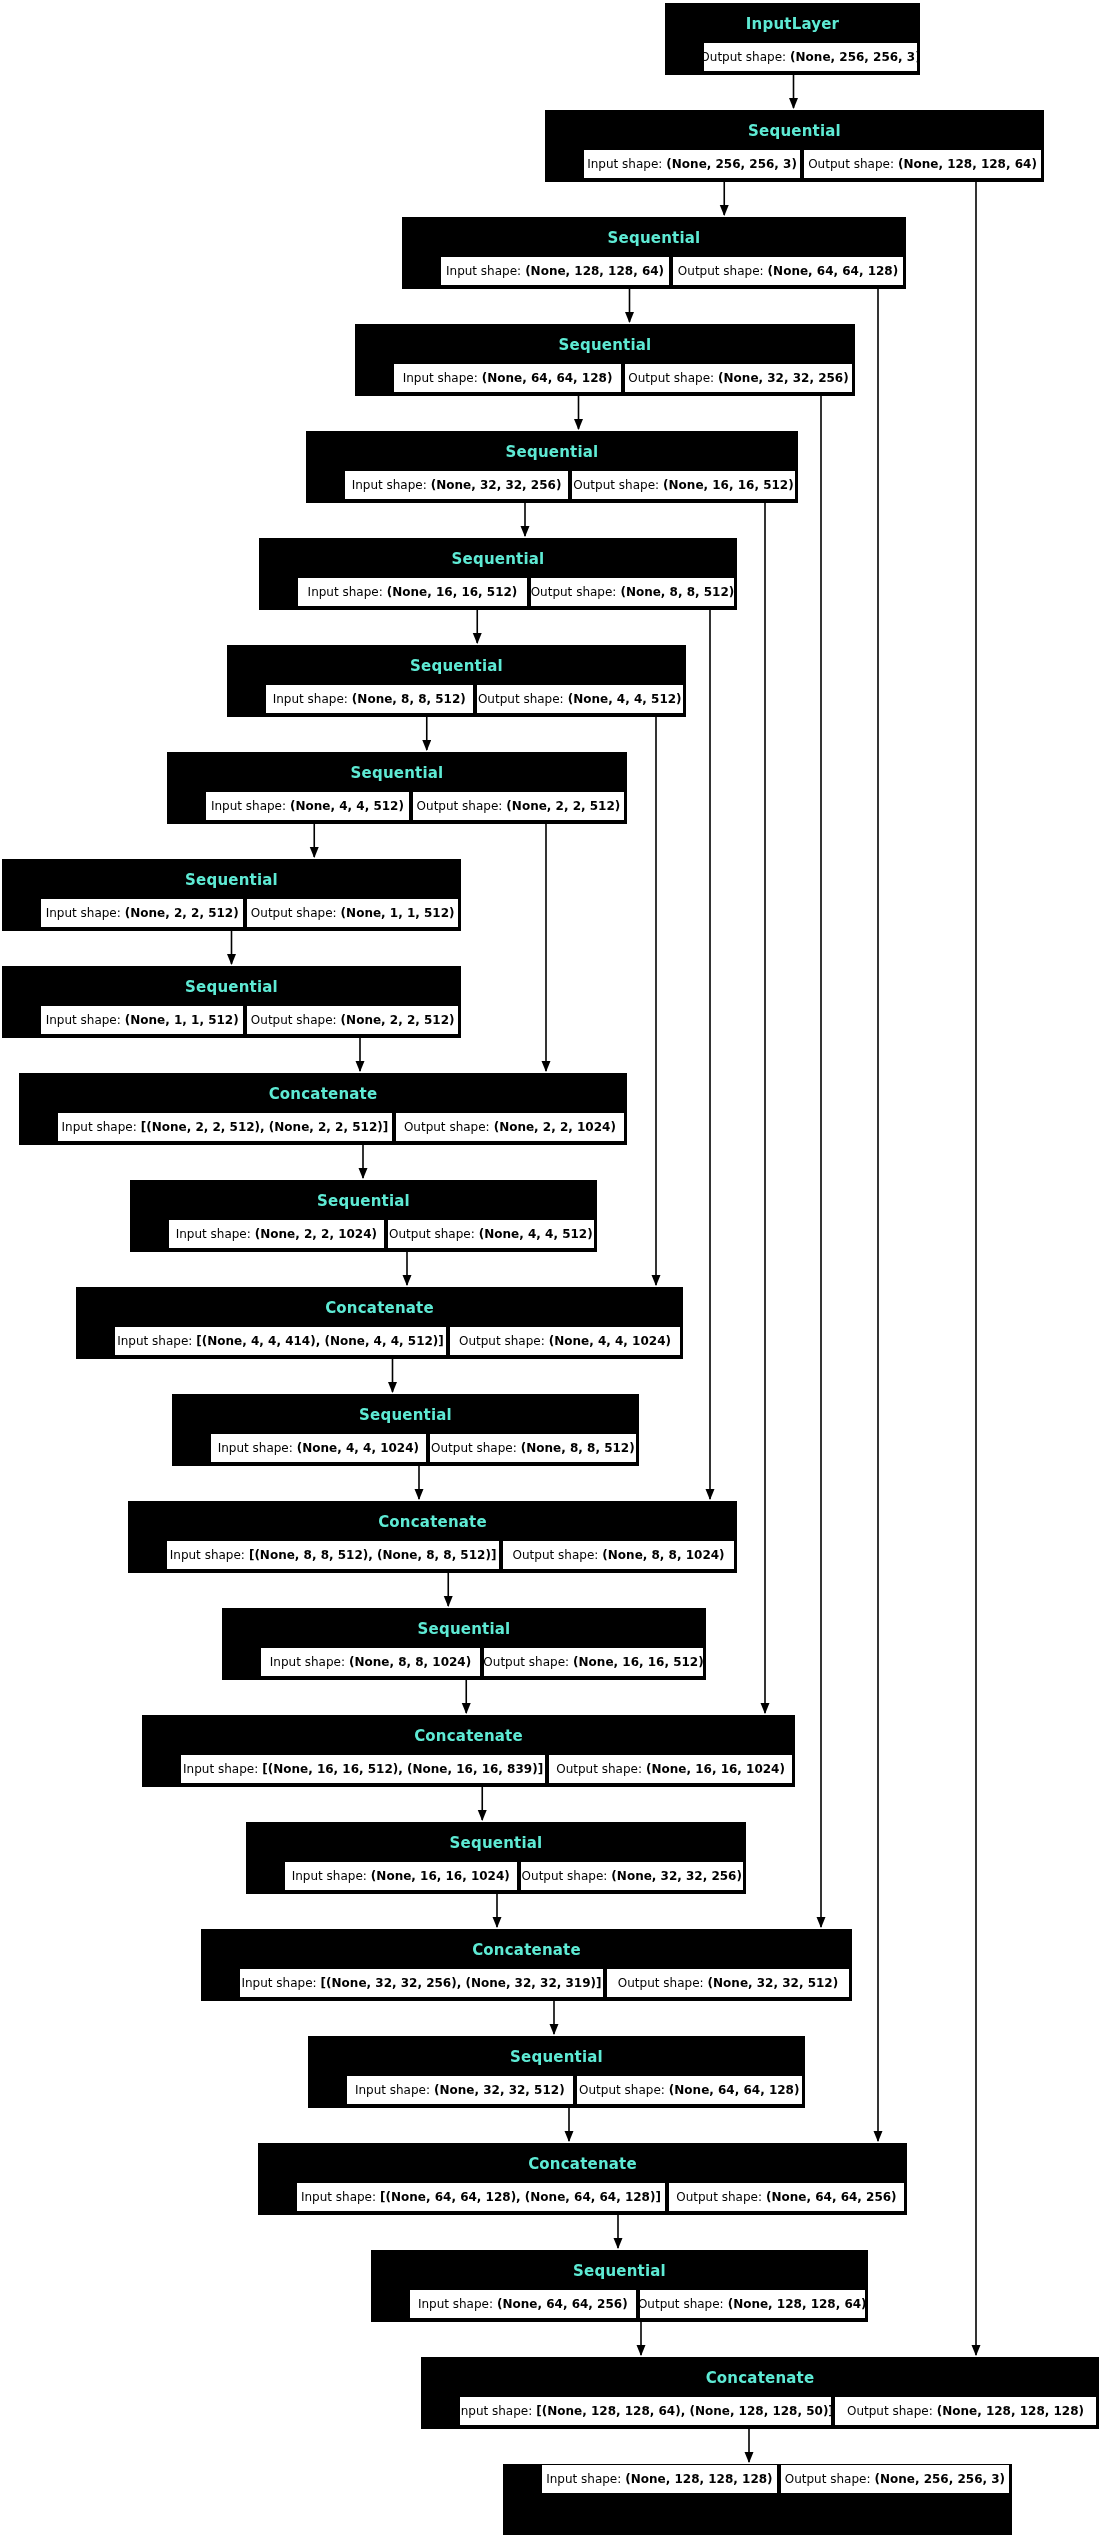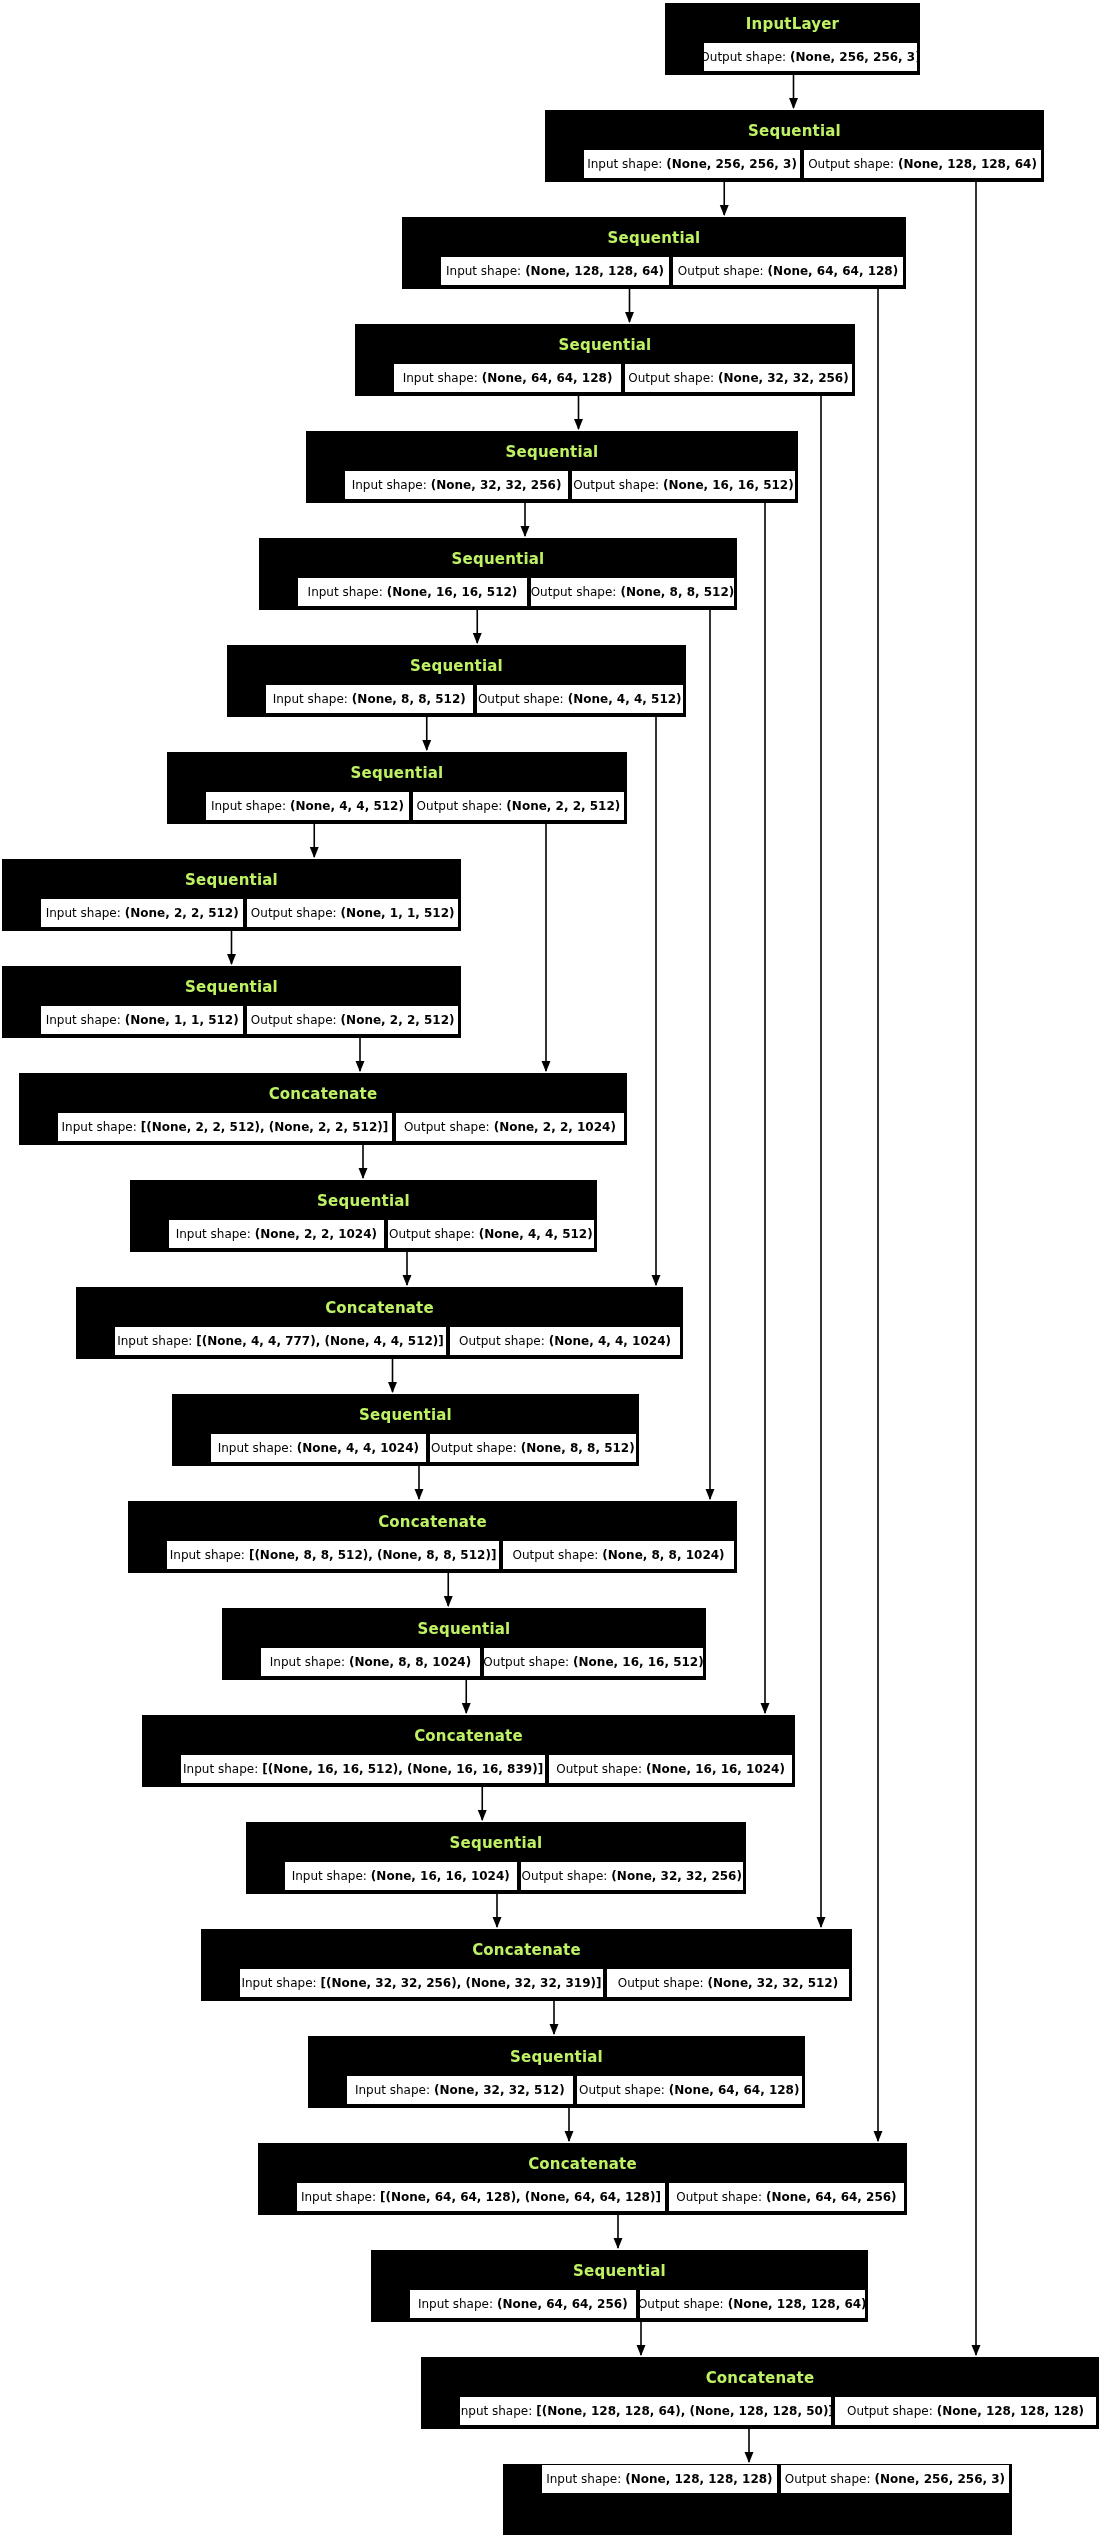--- a/index.html
+++ b/index.html
@@ -26,21 +26,21 @@
     box-sizing: border-box;
     height: 72px;
     background: #000000;
     border: 1px solid #000000;
   }
   .node-title {
     height: 39px;
     display: flex;
     align-items: center;
     justify-content: center;
-    color: #bef264;
+    color: #5eead4;
     font-weight: bold;
     font-size: 15px;
     letter-spacing: 0.2px;
     white-space: nowrap;
   }
   .node-body {
     display: flex;
     height: 28px;
     margin: 0 2px 2px 2px;
     gap: 4px;
@@ -259,21 +259,21 @@
             <span class="shape-prefix">Output shape:</span>
             <span class="shape-value">(None, 4, 4, 512)</span>
           </div>
         </div>
       </div>
       <div class="node" style="left: 76px; top: 1287px; width: 607px;">
         <div class="node-title">Concatenate</div>
         <div class="node-body">
           <div class="cell" style="flex: 0.59 1 0px;">
             <span class="shape-prefix">Input shape:</span>
-            <span class="shape-value">[(None, 4, 4, 777), (None, 4, 4, 512)]</span>
+            <span class="shape-value">[(None, 4, 4, 414), (None, 4, 4, 512)]</span>
           </div>
           <div class="cell" style="flex: 0.41 1 0px;">
             <span class="shape-prefix">Output shape:</span>
             <span class="shape-value">(None, 4, 4, 1024)</span>
           </div>
         </div>
       </div>
       <div class="node" style="left: 172px; top: 1394px; width: 467px;">
         <div class="node-title">Sequential</div>
         <div class="node-body">

